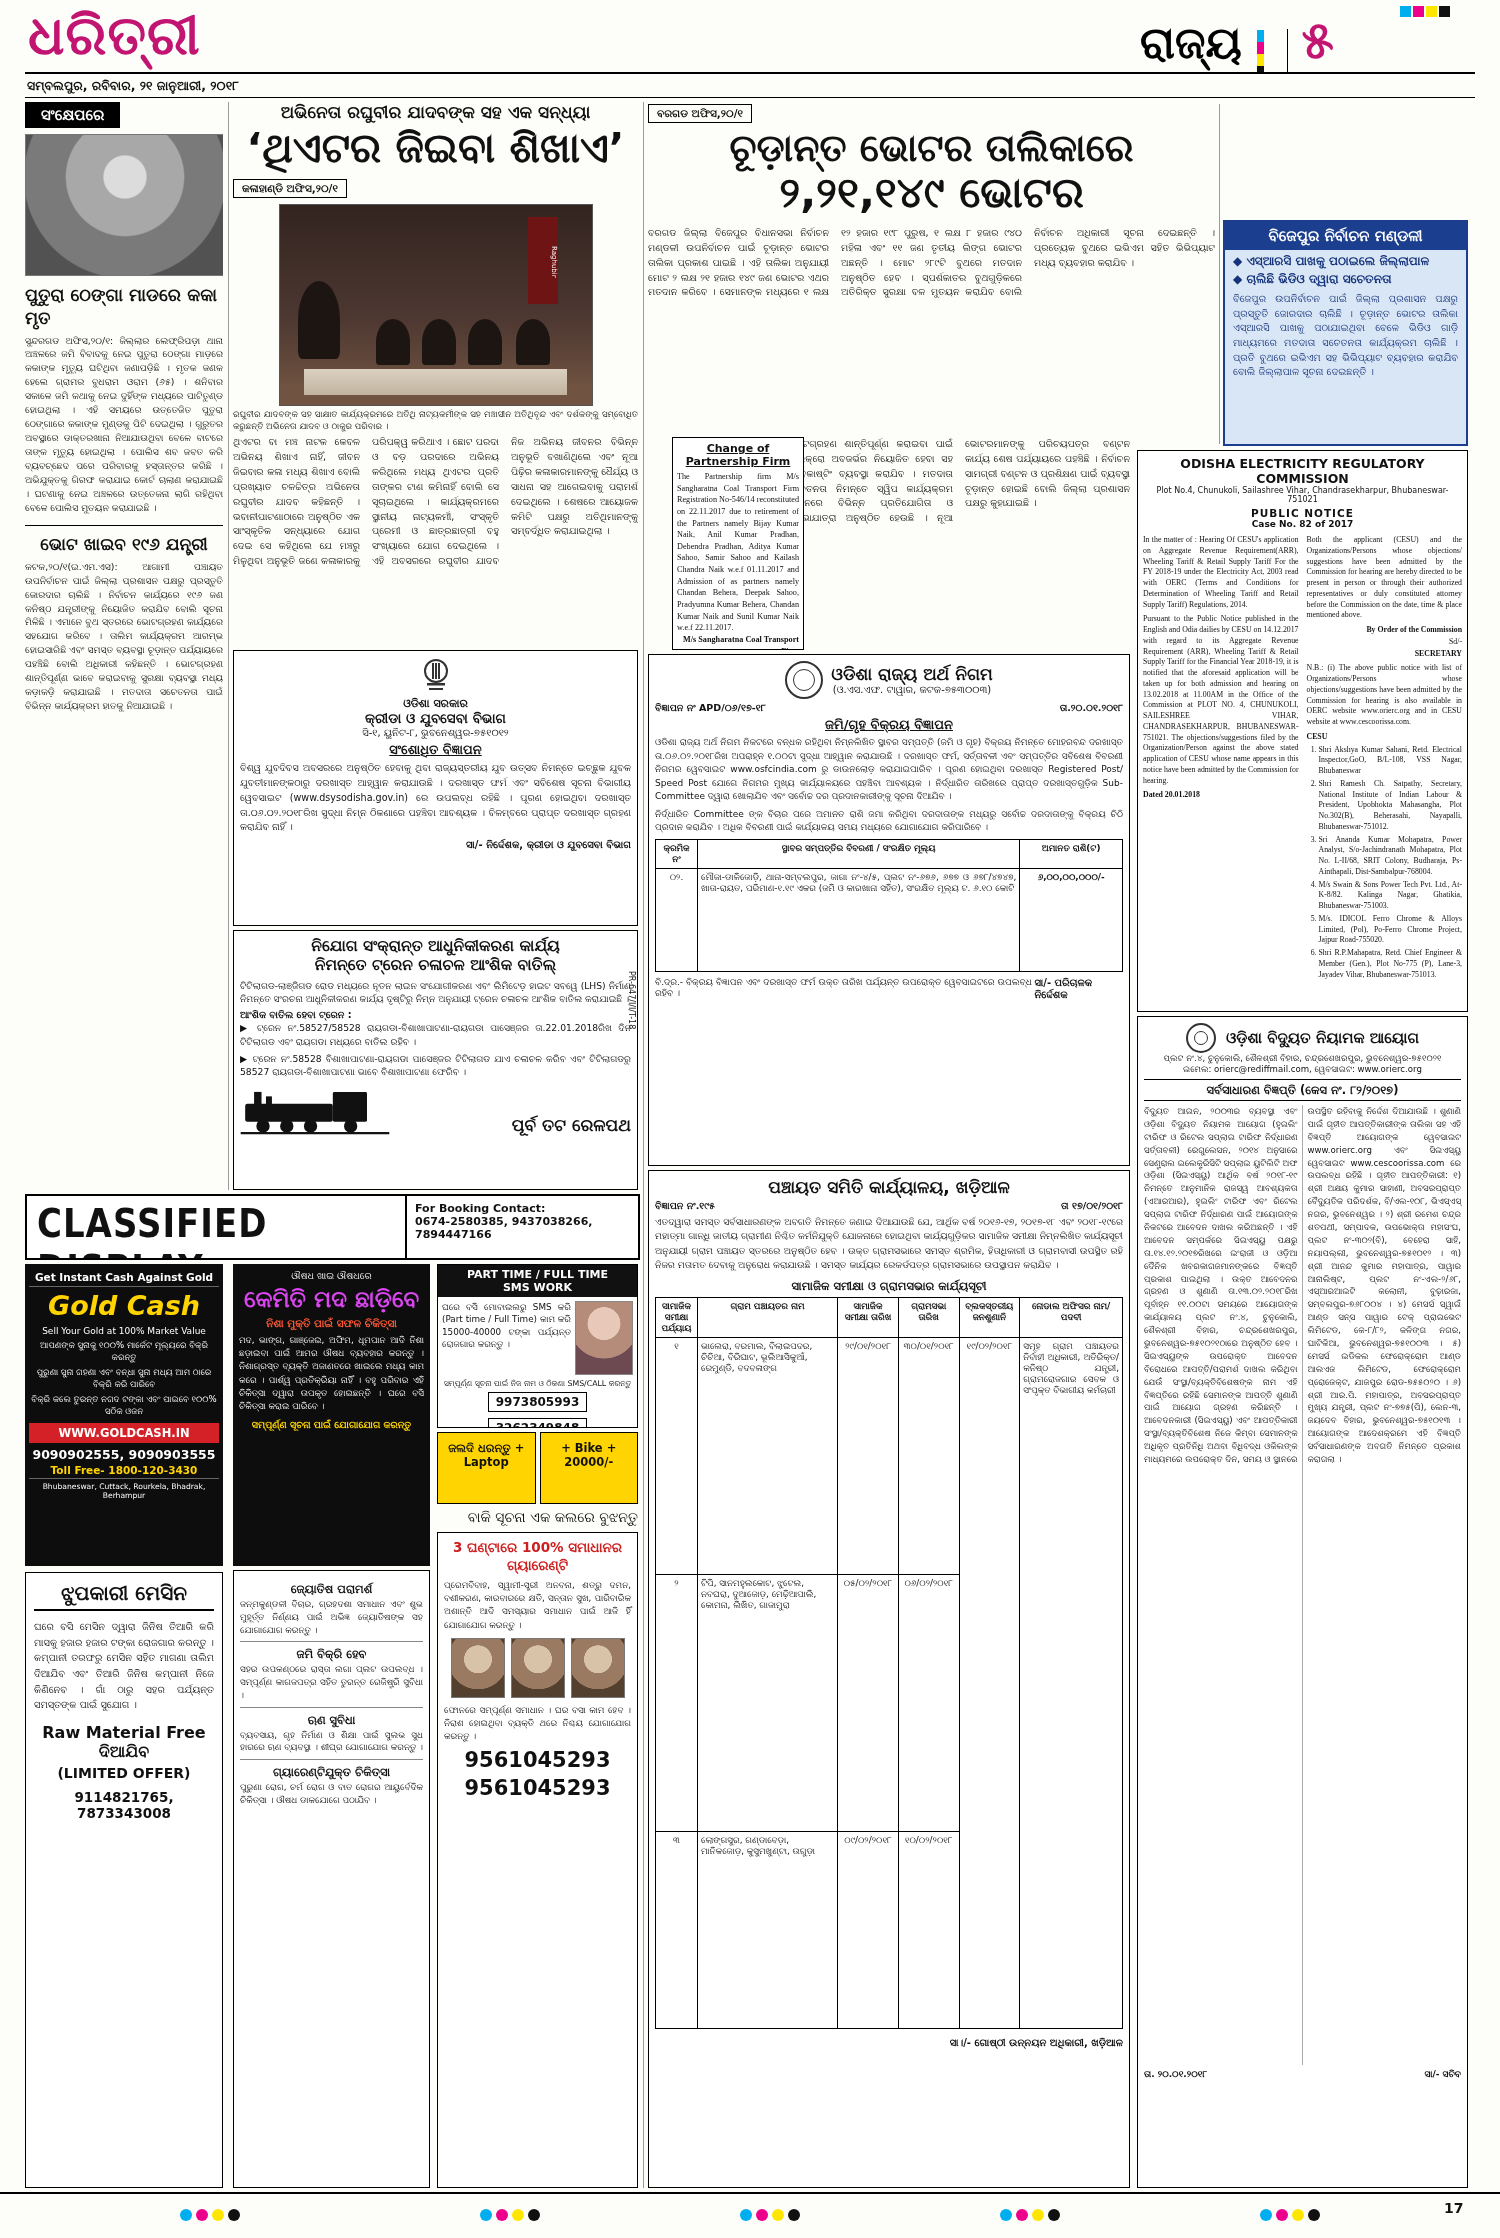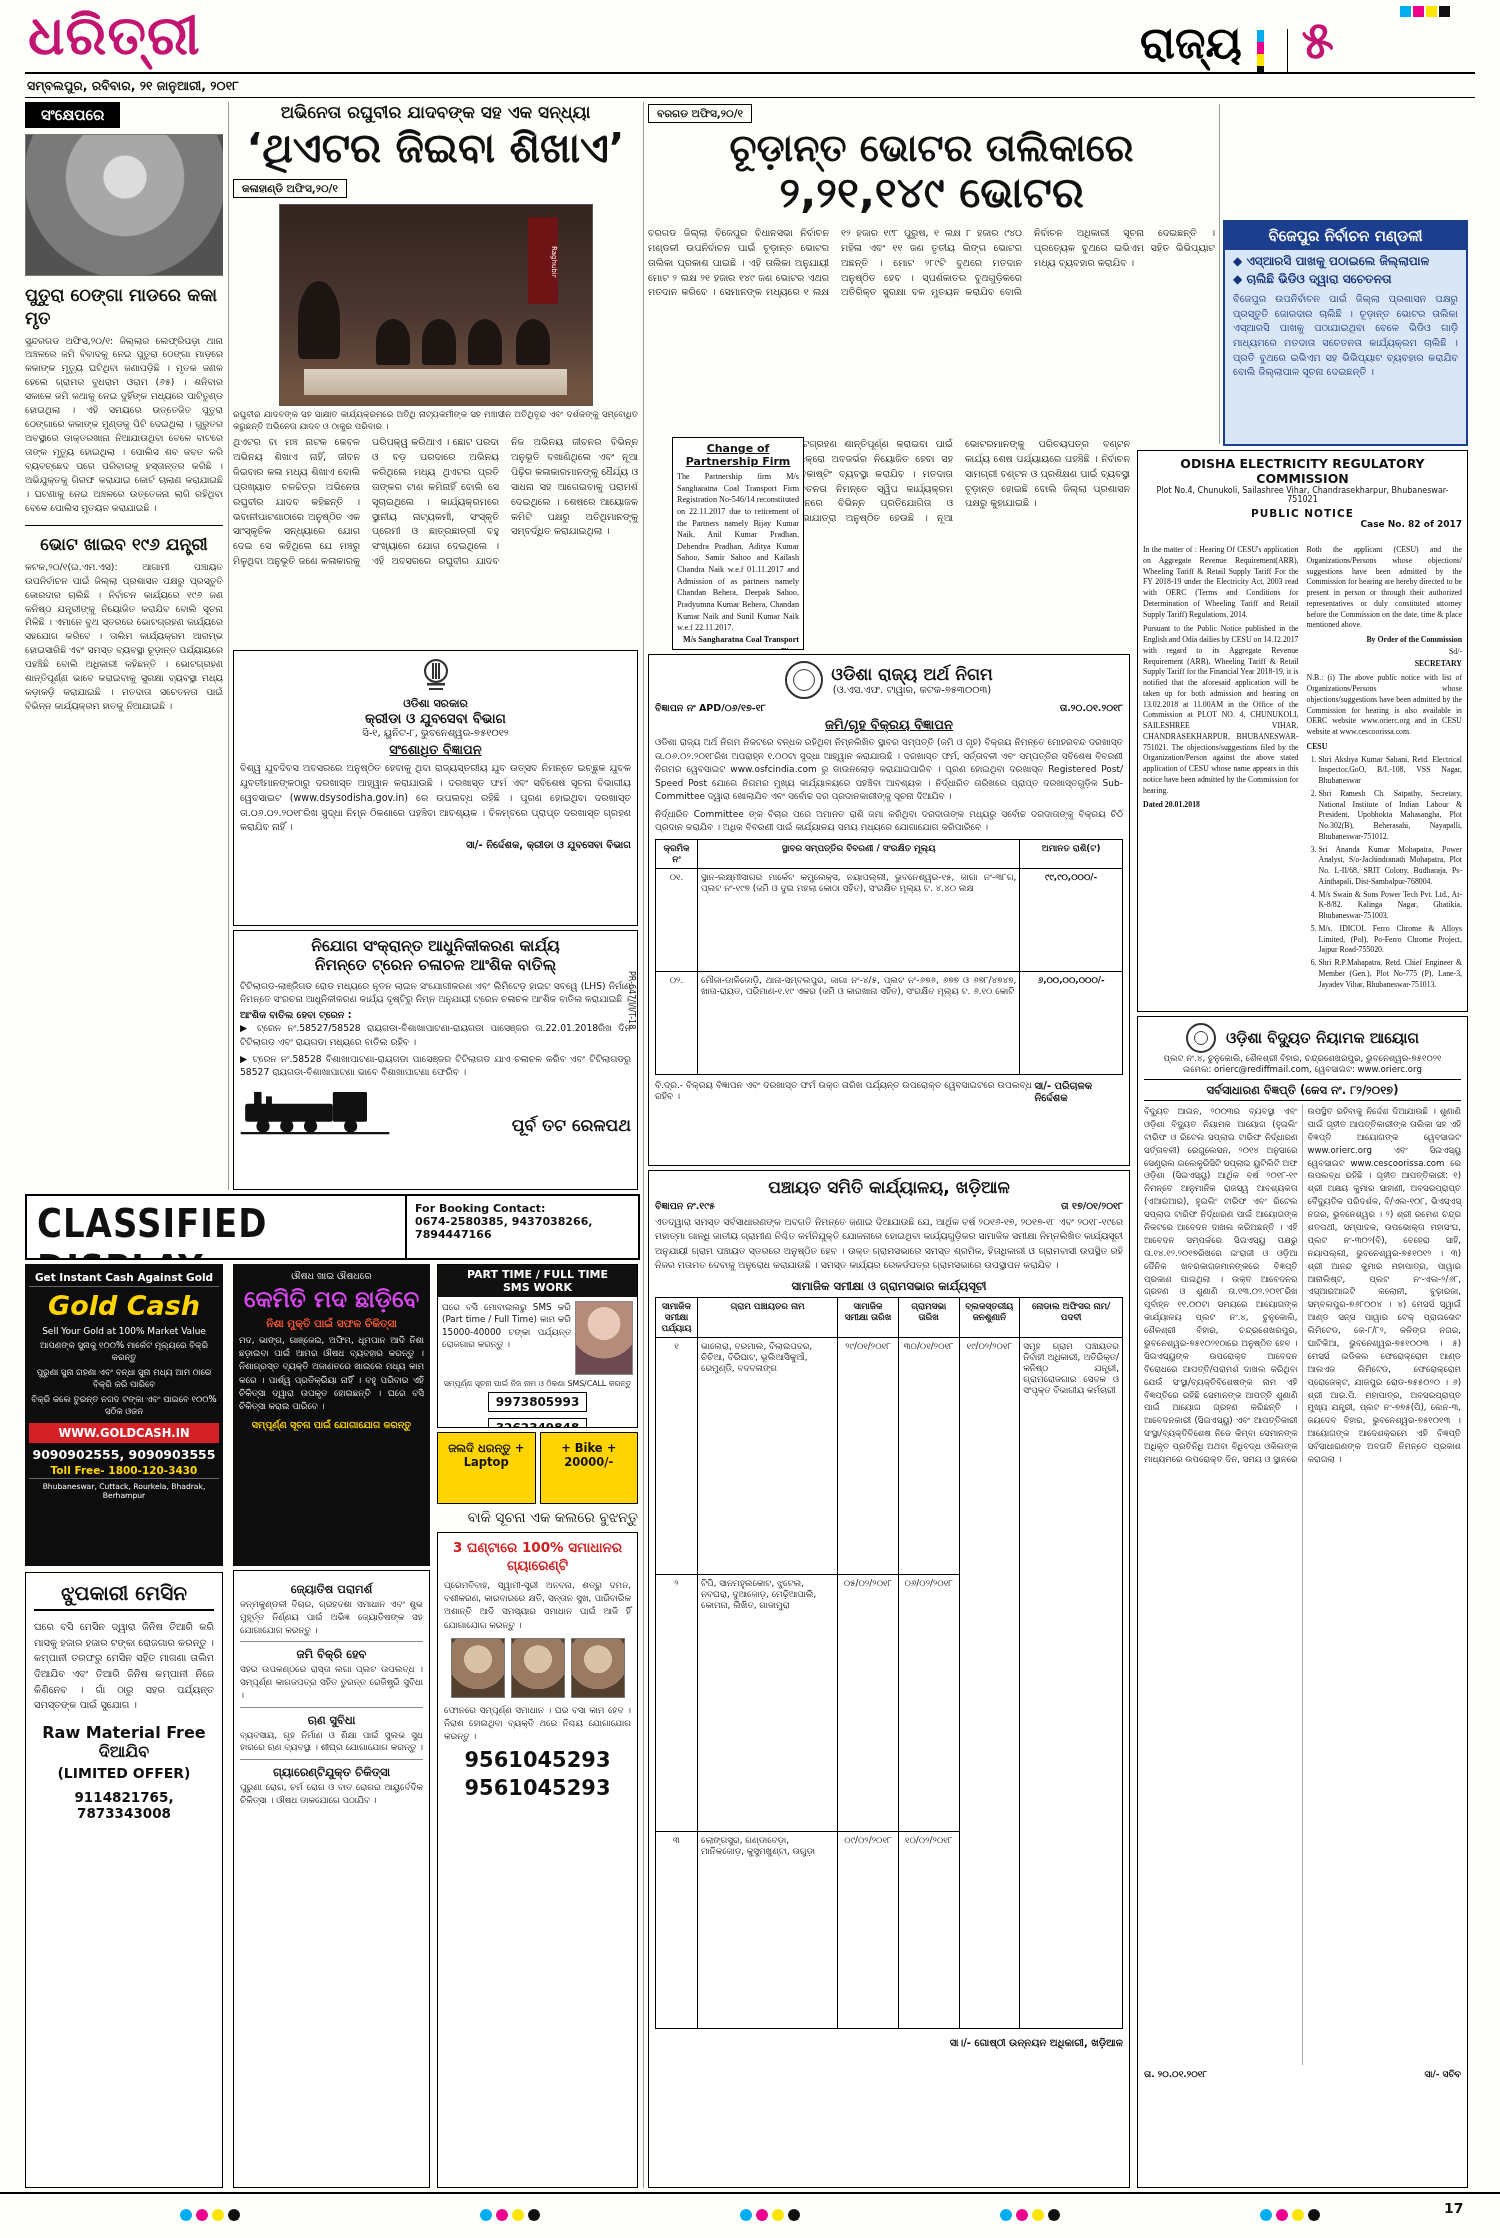--- a/index.html
+++ b/index.html
@@ -58,21 +58,21 @@
   
   .bijepur{background:#d9e6f5;border:2px solid #1b3e8e;padding:0;}
   .bij-head{background:#1b3e8e;color:#fff;font-size:15px;font-weight:800;text-align:center;padding:5px 2px;}
   .bij-bullet{font-size:12px;font-weight:bold;color:#15337b;padding:4px 8px 0;}
   .bij-body{font-size:9.8px;line-height:1.5;color:#15337b;padding:6px 8px;}
 
   
   .oerc-title{font-size:12.5px;font-weight:800;text-align:center;}
   .oerc-addr{font-size:8px;text-align:center;margin-bottom:3px;}
   .oerc-pn{font-size:10.5px;font-weight:800;text-align:center;letter-spacing:1px;}
-  .oerc-case{font-size:9px;font-weight:bold;text-align:right;margin-bottom:16px;}
+  .oerc-case{font-size:9px;font-weight:bold;text-align:center;margin-bottom:6px;}
   .oerc-cols{display:flex;gap:8px;}
   .oerc-col{width:50%;font-size:7.8px;line-height:1.38;font-family:"Liberation Serif","DejaVu Serif",serif;}
   .oerc-col ol{margin:2px 0 0 0;padding-left:12px;}
   .oerc-col li{margin-bottom:2px;}
 
   
   .seal{width:34px;height:34px;border-radius:50%;border:2.5px solid #333;position:relative;flex:0 0 auto;}
   .seal:before{content:"";position:absolute;left:6px;top:6px;right:6px;bottom:6px;border:1.5px solid #333;border-radius:50%;}
   .notice-title{font-size:17px;font-weight:800;text-align:center;}
   .notice-sub{font-size:10px;text-align:center;}
@@ -284,25 +284,20 @@
     </div>
     <div class="notice-head2">ଜମି/ଗୃହ ବିକ୍ରୟ ବିଜ୍ଞାପନ</div>
     <p class="j" style="font-size:9px;line-height:1.5;">ଓଡିଶା ରାଜ୍ୟ ଅର୍ଥ ନିଗମ ନିକଟରେ ବନ୍ଧକ ରହିଥିବା ନିମ୍ନଲିଖିତ ସ୍ଥାବର ସମ୍ପତ୍ତି (ଜମି ଓ ଗୃହ) ବିକ୍ରୟ ନିମନ୍ତେ ମୋହରବନ୍ଦ ଦରଖାସ୍ତ ତା.୦୬.୦୨.୨୦୧୮ରିଖ ଅପରାହ୍ନ ୧.୦୦ଟା ସୁଦ୍ଧା ଆହ୍ୱାନ କରାଯାଉଛି । ଦରଖାସ୍ତ ଫର୍ମ, ସର୍ତ୍ତାବଳୀ ଏବଂ ସମ୍ପତ୍ତିର ସବିଶେଷ ବିବରଣୀ ନିଗମର ୱେବସାଇଟ www.osfcindia.com ରୁ ଡାଉନଲୋଡ଼ କରାଯାଇପାରିବ । ପୂରଣ ହୋଇଥିବା ଦରଖାସ୍ତ Registered Post/ Speed Post ଯୋଗେ ନିଗମର ମୁଖ୍ୟ କାର୍ଯ୍ୟାଳୟରେ ପହଞ୍ଚିବା ଆବଶ୍ୟକ । ନିର୍ଦ୍ଧାରିତ ତାରିଖରେ ପ୍ରାପ୍ତ ଦରଖାସ୍ତଗୁଡ଼ିକ Sub-Committee ଦ୍ୱାରା ଖୋଲାଯିବ ଏବଂ ସର୍ବୋଚ୍ଚ ଦର ପ୍ରଦାନକାରୀଙ୍କୁ ସୂଚନା ଦିଆଯିବ ।</p>
     <p class="j" style="font-size:9px;line-height:1.5;">ନିର୍ଦ୍ଧାରିତ Committee ଙ୍କ ବିଚାର ପରେ ଅମାନତ ରାଶି ଜମା କରିଥିବା ଦରଦାତାଙ୍କ ମଧ୍ୟରୁ ସର୍ବୋଚ୍ଚ ଦରଦାତାଙ୍କୁ ବିକ୍ରୟ ଚିଠି ପ୍ରଦାନ କରାଯିବ । ଅଧିକ ବିବରଣୀ ପାଇଁ କାର୍ଯ୍ୟାଳୟ ସମୟ ମଧ୍ୟରେ ଯୋଗାଯୋଗ କରିପାରିବେ ।</p>
     <table class="ntable">
       <tbody>
           <tr>
         <th style="width:9%;">କ୍ରମିକ ନଂ</th>
         <th style="width:69%;">ସ୍ଥାବର ସମ୍ପତ୍ତିର ବିବରଣୀ / ସଂରକ୍ଷିତ ମୂଲ୍ୟ</th>
         <th style="width:22%;">ଅମାନତ ରାଶି(ଟ)</th>
-      </tr>
-      <tr>
-        <td style="height:96px;" class="c">୦୧.</td>
-        <td class="j">ସ୍ଥାନ-ଲକ୍ଷ୍ମୀସାଗର ମାର୍କେଟ କମ୍ପ୍ଲେକ୍ସ, ନୟାପଲ୍ଲୀ, ଭୁବନେଶ୍ୱର-୧୫, ଜାଗା ନଂ-୩୮ଗ, ପ୍ଲଟ ନଂ-୧୯୭ (ଜମି ଓ ଦୁଇ ମହଲା କୋଠା ସହିତ), ସଂରକ୍ଷିତ ମୂଲ୍ୟ ଟ. ୪.୪୦ ଲକ୍ଷ</td>
-        <td class="amt">୯୯,୯୦,୦୦୦/-</td>
       </tr>
       <tr>
         <td style="height:96px;" class="c">୦୨.</td>
         <td class="j">ମୌଜା-ଡାଳିଜୋଡ଼ି, ଥାନା-ସମ୍ବଲପୁର, ଜାଗା ନଂ-୪/୫, ପ୍ଲଟ ନଂ-୬୭୬, ୬୭୭ ଓ ୬୭୮/୪୭୪୭, ଖାତା-ରାୟତ, ପରିମାଣ-୧.୧୯ ଏକର (ଜମି ଓ କାରଖାନା ସହିତ), ସଂରକ୍ଷିତ ମୂଲ୍ୟ ଟ. ୬.୧୦ କୋଟି</td>
         <td class="amt">୬,୦୦,୦୦,୦୦୦/-</td>
       </tr>
     </tbody>
       </table>
     <div style="display:flex;justify-content:space-between;margin-top:5px;">
       <span style="font-size:9px;">ବି.ଦ୍ର.- ବିକ୍ରୟ ବିଜ୍ଞାପନ ଏବଂ ଦରଖାସ୍ତ ଫର୍ମ ଉକ୍ତ ତାରିଖ ପର୍ଯ୍ୟନ୍ତ ଉପରୋକ୍ତ ୱେବସାଇଟରେ ଉପଲବ୍ଧ ରହିବ ।</span>

